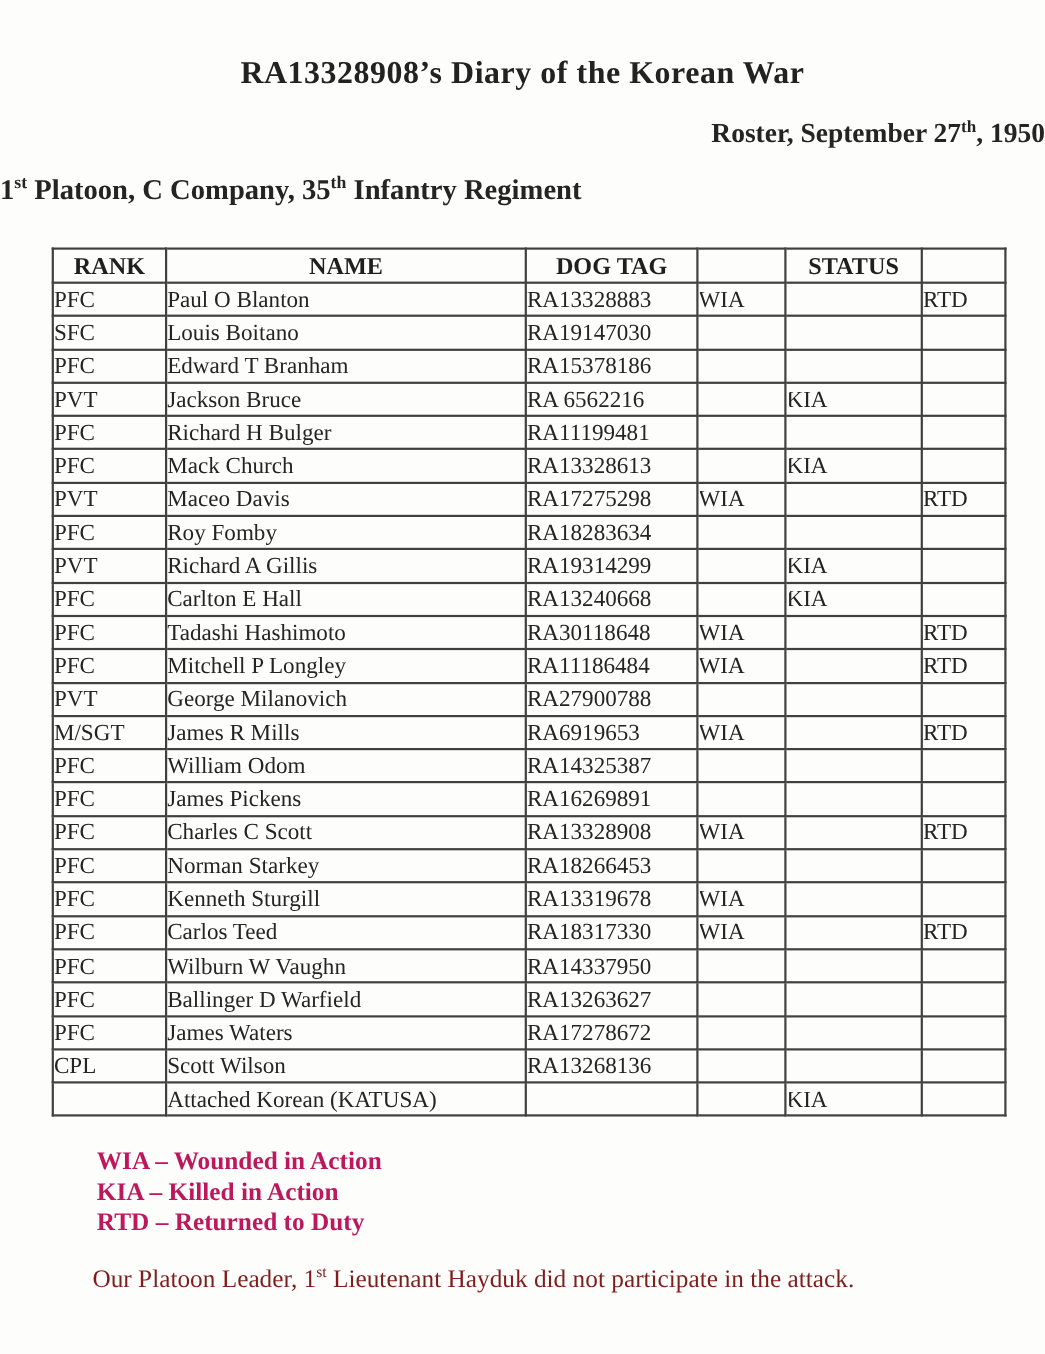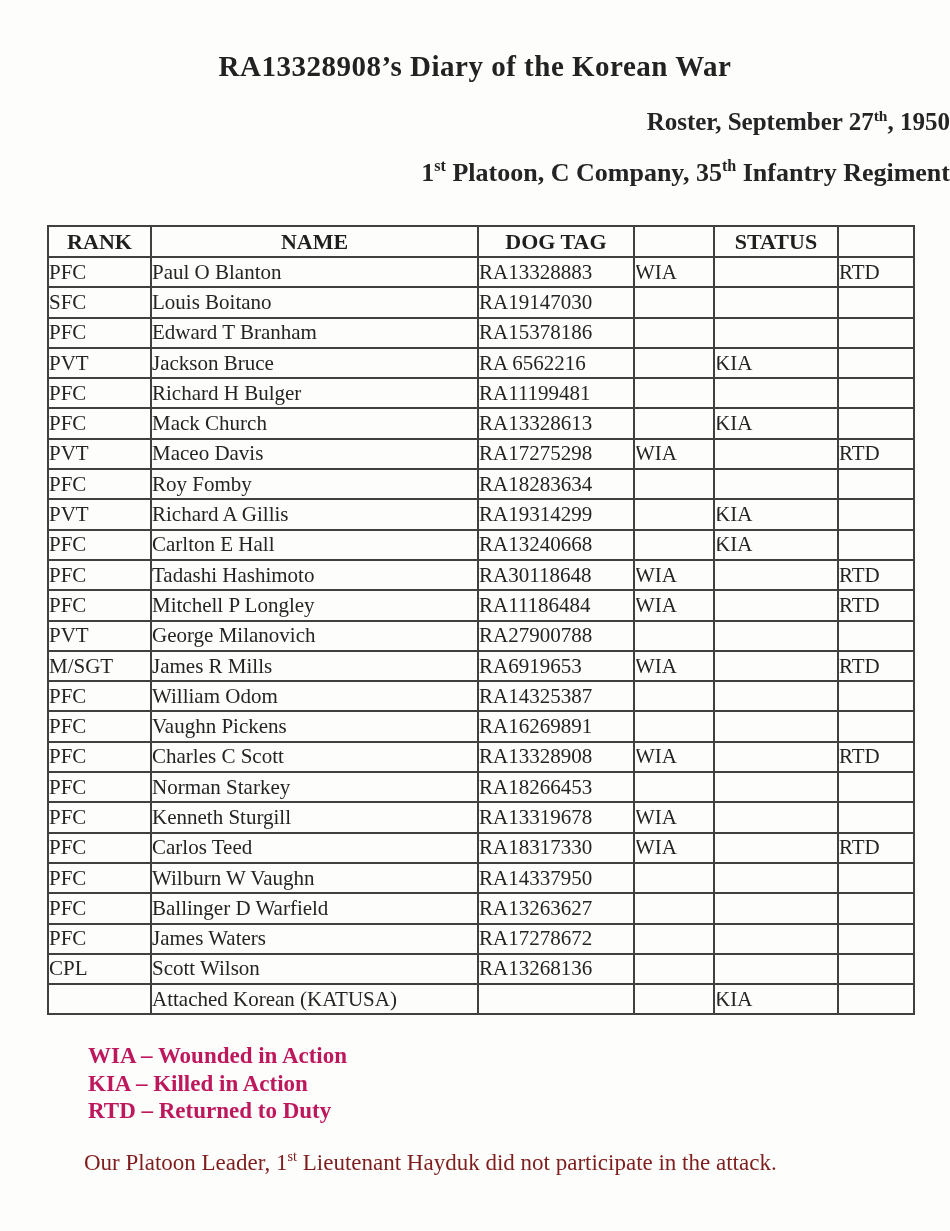--- a/index.html
+++ b/index.html
@@ -35,21 +35,21 @@
     text-align: right;
     font-size: 25px;
     font-weight: bold;
     color: #242424;
   }
   .doc-subtitle-unit {
     position: absolute;
     top: 158px;
     left: 0;
     width: 100%;
-    text-align: right;
+    text-align: left;
     font-size: 26px;
     font-weight: bold;
     color: #242424;
   }
   sup {
     font-size: 0.62em;
     vertical-align: super;
     line-height: 0;
   }
   table.roster {
@@ -257,21 +257,21 @@
         <tr>
           <td class="col-rank">PFC</td>
           <td class="col-name">William Odom</td>
           <td class="col-dogtag">RA14325387</td>
           <td class="col-wia"></td>
           <td class="col-status"></td>
           <td class="col-rtd"></td>
         </tr>
         <tr>
           <td class="col-rank">PFC</td>
-          <td class="col-name">Vaughn Pickens</td>
+          <td class="col-name">James Pickens</td>
           <td class="col-dogtag">RA16269891</td>
           <td class="col-wia"></td>
           <td class="col-status"></td>
           <td class="col-rtd"></td>
         </tr>
         <tr>
           <td class="col-rank">PFC</td>
           <td class="col-name">Charles C Scott</td>
           <td class="col-dogtag">RA13328908</td>
           <td class="col-wia">WIA</td>

